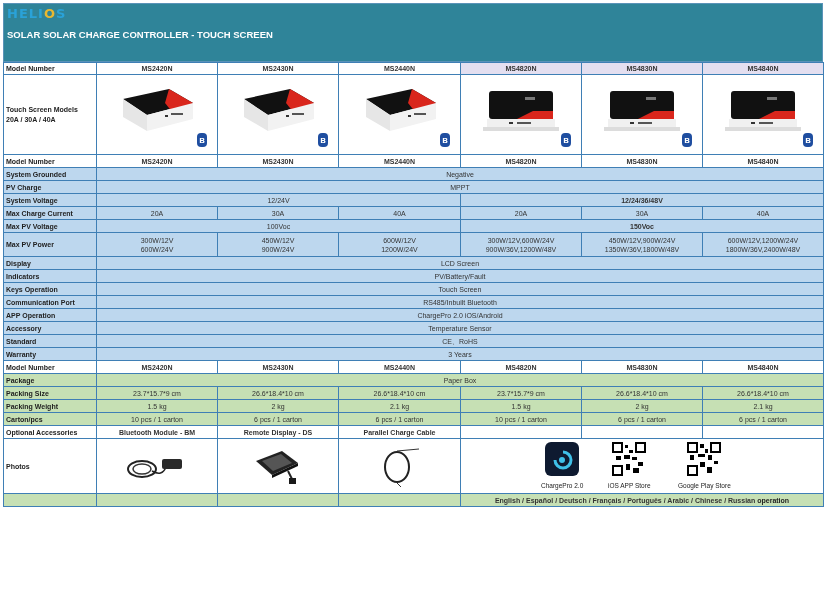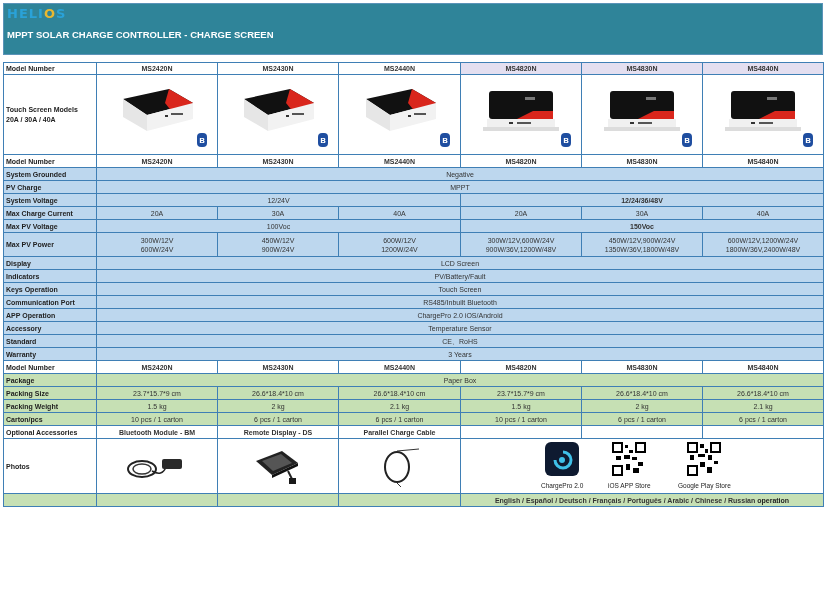--- a/index.html
+++ b/index.html
@@ -1,17 +1,17 @@
 <!DOCTYPE html>
 <html><head>
 <meta charset="utf-8">
 <style>
   html, body { margin:0; padding:0; background:#ffffff; }
   body { width:826px; height:596px; position:relative; overflow:hidden; font-family:"Liberation Sans", sans-serif; }
-  .header { position:absolute; left:3px; top:3px; width:820px; height:52px; background:#2f8499; border:1px solid #5a93b8; box-sizing:border-box; }
+  .header { position:absolute; left:3px; top:3px; width:820px; height:59px; background:#2f8499; border:1px solid #5a93b8; box-sizing:border-box; }
   .logo { position:absolute; left:3px; top:2px; font-size:13px; font-weight:bold; color:#2aa2d8; letter-spacing:1px; font-family:"DejaVu Sans", sans-serif; }
   .logo .o { color:#e8b830; }
   .title { position:absolute; left:3px; top:25px; font-size:9.5px; font-weight:bold; color:#ffffff; }
   table.spec { position:absolute; left:3px; top:62px; border-collapse:collapse; table-layout:fixed; width:820px; }
   table.spec td { border:1px solid #3f7fb5; padding:0 2px; font-size:7px; color:#333; text-align:center; vertical-align:middle; overflow:hidden; white-space:nowrap; line-height:9px; }
   table.spec td.lab { text-align:left; font-weight:bold; color:#222; }
   tr.blue td { background:#bdd7ee; }
   tr.green td { background:#c6e0b4; }
   tr.white td { background:#ffffff; }
   td.lav { background:#e4dff0 !important; }
@@ -26,21 +26,21 @@
   .app { position:absolute; top:3px; text-align:center; font-size:6.5px; color:#222; }
   .app .ic { width:34px; height:34px; margin:0 auto 3px; }
   .lang { font-weight:bold; color:#e2231a; font-size:7px; }
   .lang .op { color:#222; }
 </style>
 </head>
 <body>
 
 <div class="header">
   <div class="logo">HELI<span class="o">O</span>S</div>
-  <div class="title">MPPT SOLAR CHARGE CONTROLLER - CHARGE SCREEN</div>
+  <div class="title">SOLAR SOLAR CHARGE CONTROLLER - TOUCH SCREEN</div>
 </div>
 
 <table class="spec">
   <colgroup>
     <col style="width:93px">
       <col style="width:121px">
       <col style="width:121px">
       <col style="width:122px">
       <col style="width:121px">
       <col style="width:121px">

